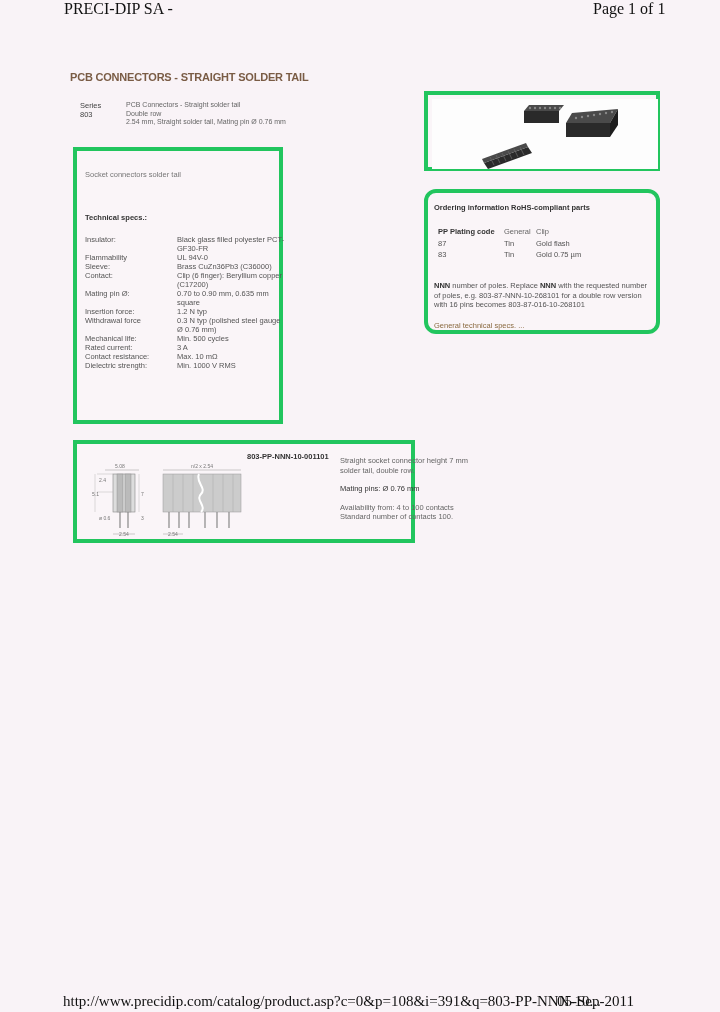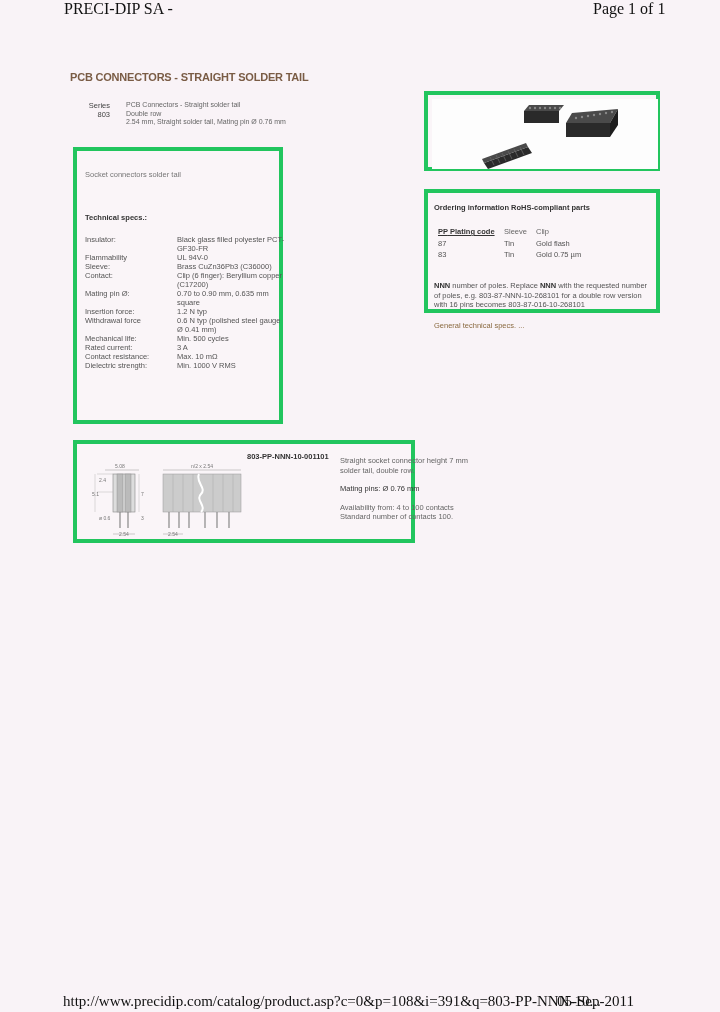--- a/index.html
+++ b/index.html
@@ -22,47 +22,47 @@
     font-family: "Liberation Serif", serif; font-size: 15px; color: #111;
   }
   .ftr .url { position: absolute; left: 63px; top: 0; }
   .ftr .date { position: absolute; left: 557px; top: 0; }
 
   .title {
     position: absolute; left: 70px; top: 71px;
     font-size: 11px; font-weight: bold; color: #7a5c45; letter-spacing: -0.2px;
   }
   .series {
-    position: absolute; left: 80px; top: 101px; width: 30px; text-align: right;
+    position: absolute; left: 80px; top: 101px; width: 30px; text-align: left;
     font-size: 7.5px; color: #444; line-height: 9px;
   }
   .series-desc {
     position: absolute; left: 126px; top: 101px;
     font-size: 7px; color: #666; line-height: 8.5px;
   }
   .box {
     position: absolute; border: 4px solid #22c55e; background: #faf5f8; box-sizing: border-box;
   }
   .specs-box { left: 73px; top: 147px; width: 210px; height: 277px; }
   .specs-box .intro { position: absolute; left: 8px; top: 19px; font-size: 7.5px; color: #777; }
   .specs-box .tech-h { position: absolute; left: 8px; top: 62px; font-size: 7.5px; font-weight: bold; color: #333; }
   .spec-table { position: absolute; left: 8px; top: 84px; width: 200px; font-size: 7.5px; color: #555; line-height: 9px; border-collapse: collapse; }
   .spec-table td { padding: 0; vertical-align: top; }
   .spec-table td.k { width: 92px; }
 
   .photo-box { left: 424px; top: 91px; width: 236px; height: 80px; }
   .photo-inner { position: absolute; left: 4px; top: 4px; width: 226px; height: 70px; background: #fdfdfd; }
 
-  .order-box { left: 424px; top: 189px; width: 236px; height: 124px; }
+  .order-box { left: 424px; top: 189px; width: 236px; height: 145px; border-radius: 12px; }
   .order-box .oh { position: absolute; left: 6px; top: 10px; font-size: 7.5px; font-weight: bold; color: #333; }
   .order-table { position: absolute; left: 10px; top: 33px; font-size: 7.5px; color: #555; border-collapse: collapse; line-height: 11.5px; }
   .order-table td, .order-table th { padding: 0; text-align: left; font-weight: normal; }
   .order-table th { color: #666; }
   .order-table th.pp { font-weight: bold; color: #333; }
-  .order-table .c1 { width: 66px; text-decoration: underline; }
+  .order-table .c1 { width: 66px; }
   .order-table .c2 { width: 32px; }
   .order-note { position: absolute; left: 6px; top: 88px; width: 220px; font-size: 7.5px; color: #555; line-height: 9.5px; }
   .order-note b { color: #333; }
   .gen-link { position: absolute; left: 6px; top: 128px; font-size: 7.5px; color: #8a6a40; text-decoration: none; }
 
   .product-box { left: 73px; top: 440px; width: 342px; height: 103px; }
   .pcode { position: absolute; left: 170px; top: 8px; font-size: 7.5px; font-weight: bold; color: #333; }
   .pdesc { position: absolute; left: 263px; top: 12px; width: 150px; font-size: 7.5px; color: #666; line-height: 9.5px; }
   .pdesc p { margin: 0 0 9px 0; }
   .pdesc .mp { color: #333; }
@@ -112,21 +112,21 @@
     <tr>
           <td class="k">Mating pin Ø:</td>
           <td>0.70 to 0.90 mm, 0.635 mm square</td>
         </tr>
     <tr>
           <td class="k">Insertion force:</td>
           <td>1.2 N typ</td>
         </tr>
     <tr>
           <td class="k">Withdrawal force</td>
-          <td>0.6 N typ (polished steel gauge Ø 0.41 mm)</td>
+          <td>0.3 N typ (polished steel gauge Ø 0.76 mm)</td>
         </tr>
     <tr>
           <td class="k">Mechanical life:</td>
           <td>Min. 500 cycles</td>
         </tr>
     <tr>
           <td class="k">Rated current:</td>
           <td>3 A</td>
         </tr>
     <tr>
@@ -213,21 +213,21 @@
     </svg>
   </div>
 </div>
 
 <div class="box order-box">
   <div class="oh">Ordering information RoHS-compliant parts</div>
   <table class="order-table">
     <tbody>
         <tr>
       <th class="c1 pp"><span>PP</span> <span>Plating code</span></th>
-      <th class="c2">Sleeve</th>
+      <th class="c2">General</th>
       <th>Clip</th>
     </tr>
     <tr>
       <td>87</td>
       <td>Tin</td>
       <td>Gold flash</td>
     </tr>
     <tr>
       <td>83</td>
       <td>Tin</td>

